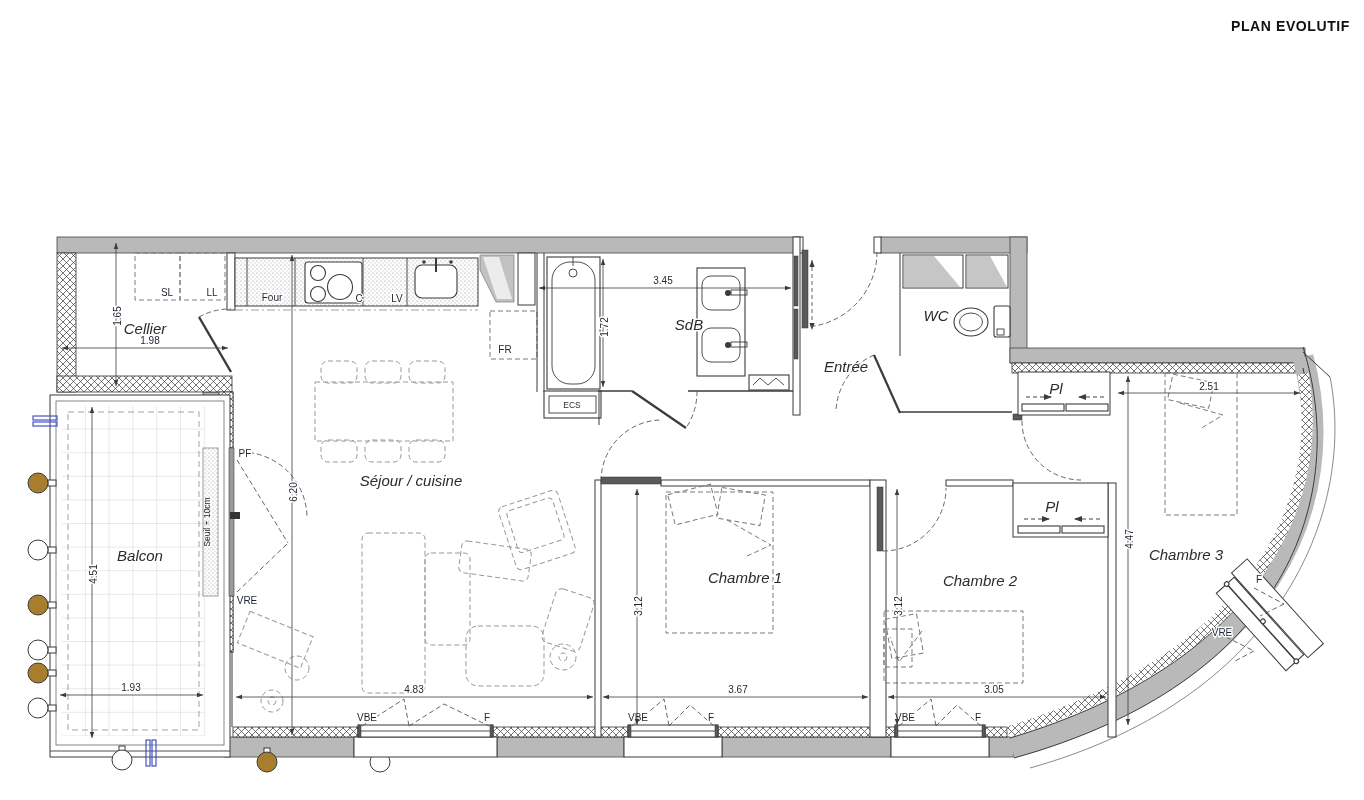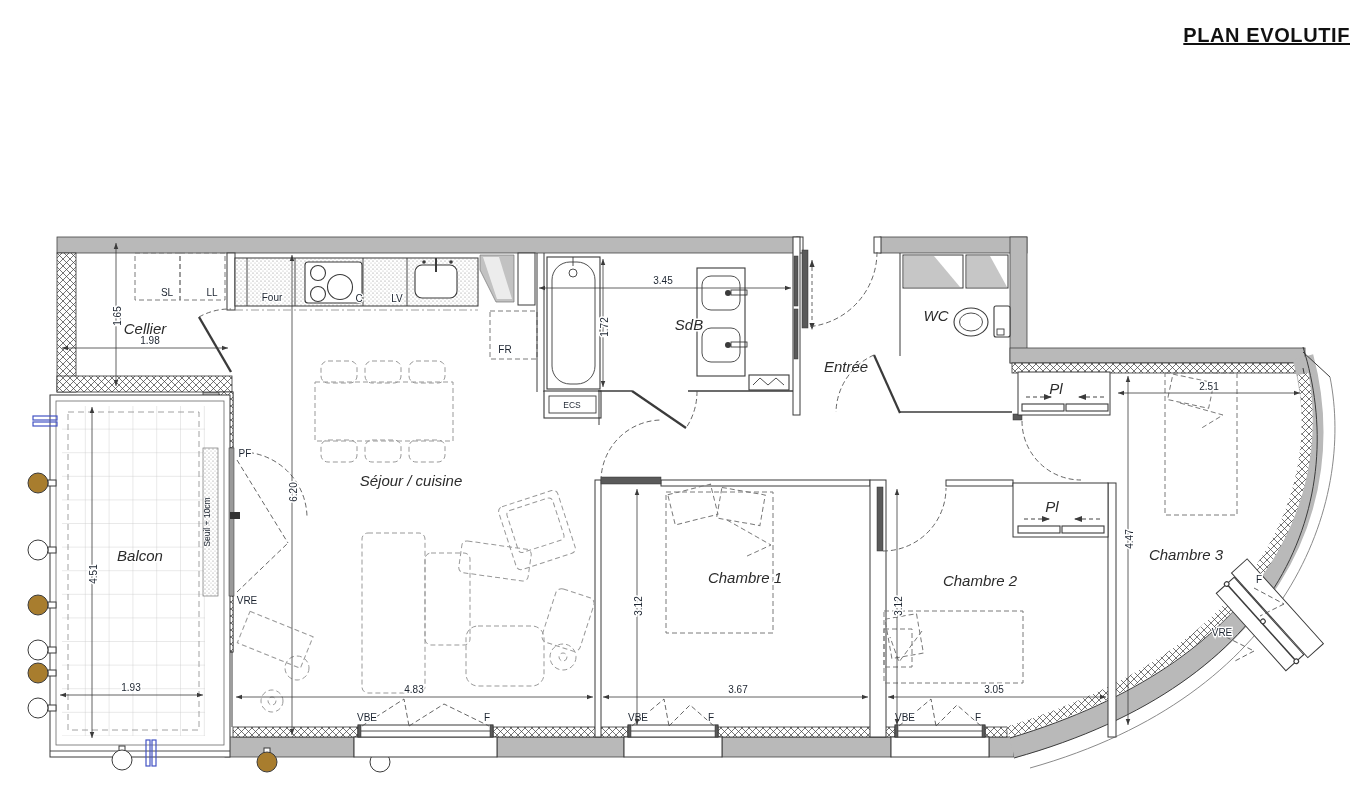--- a/index.html
+++ b/index.html
@@ -1,19 +1,19 @@
 <!DOCTYPE html>
 <html><head>
 <meta charset="utf-8">
 <style>
   html,body{margin:0;padding:0;background:#fff;}
   #stage{position:relative;width:1364px;height:800px;background:#fff;overflow:hidden;
          font-family:"Liberation Sans",sans-serif;}
-  #plan-title{position:absolute;top:24px;right:14px;font-size:20px;font-weight:bold;
-              letter-spacing:.6px;color:#111;text-decoration:underline;}
+  #plan-title{position:absolute;top:18px;right:14px;font-size:14px;font-weight:bold;
+              letter-spacing:.6px;color:#111;}
   svg{position:absolute;left:0;top:0;}
   .room-label{font-family:"Liberation Sans",sans-serif;font-style:italic;font-size:15px;
               fill:#2b2b2b;text-anchor:middle;paint-order:stroke;stroke:#fff;stroke-width:3px;}
   .small-label{font-family:"Liberation Sans",sans-serif;font-size:10px;fill:#1c2430;
                text-anchor:middle;paint-order:stroke;stroke:#fff;stroke-width:2.5px;}
   .dim-label{font-family:"Liberation Sans",sans-serif;font-size:10px;fill:#1c2430;
              text-anchor:middle;paint-order:stroke;stroke:#fff;stroke-width:3px;}
   .tiny-label{font-family:"Liberation Sans",sans-serif;font-size:8.5px;fill:#1c2430;
               text-anchor:middle;}
   .wall{fill:#b9b9b9;stroke:#444;stroke-width:.8;}

